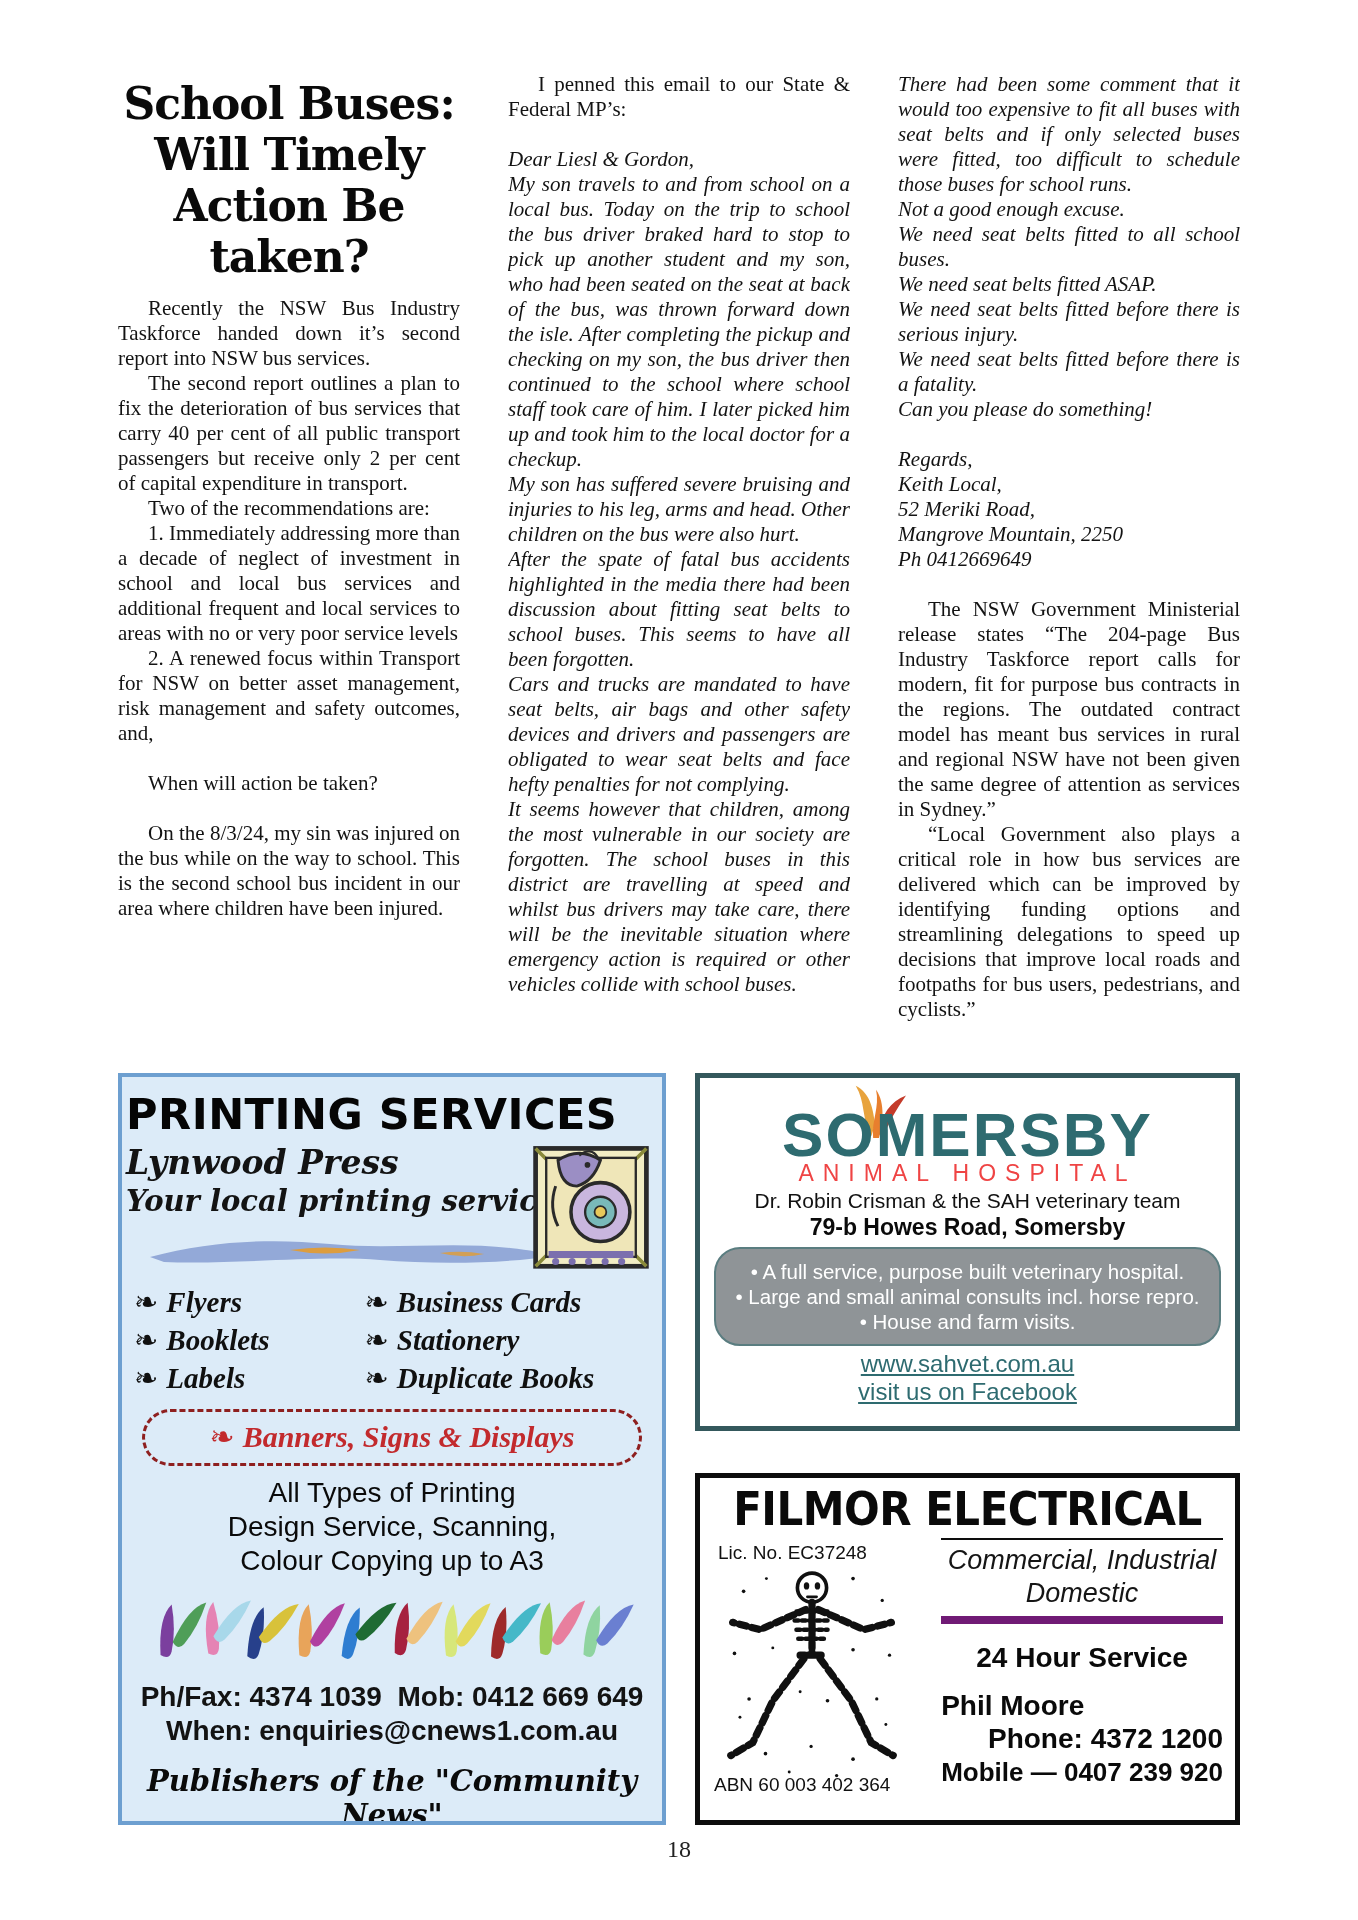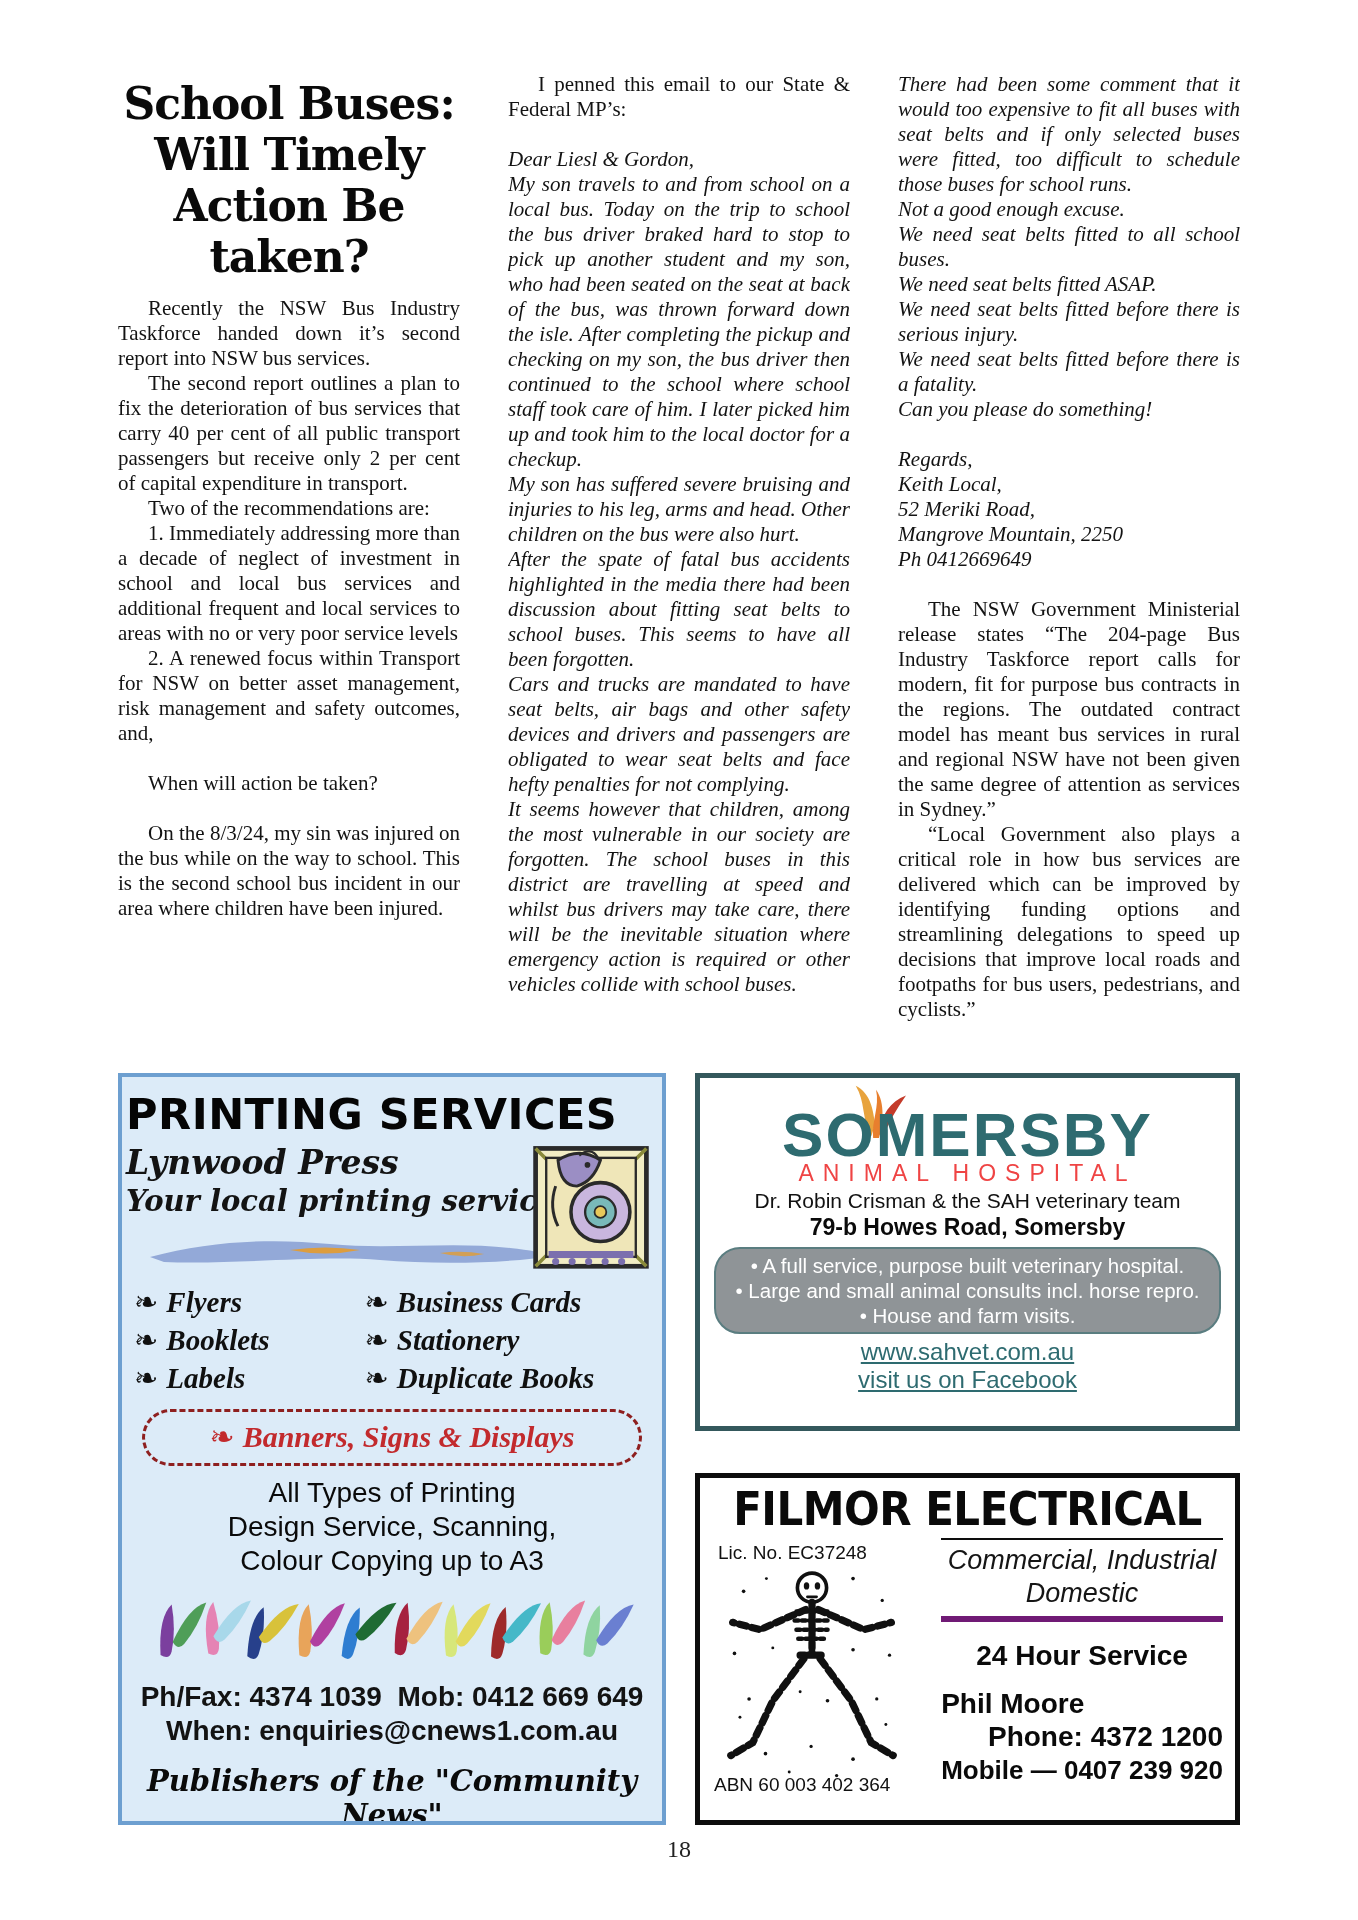--- a/index.html
+++ b/index.html
@@ -77,42 +77,42 @@
     font-size:62px; font-weight:bold; color:#2e6b70; letter-spacing:2px; line-height:50px;
   }
   .som-sub {
     position:absolute; left:0; right:0; top:78px;
     font-size:23px; color:#ef4444; letter-spacing:9px; line-height:26px;
   }
   .som-team { font-size:21px; line-height:26px; color:#111; margin-top:2px; }
   .som-address { font-size:23px; font-weight:bold; line-height:27px; color:#0a0a0a; }
   .som-pill {
     margin:6px 14px 4px 14px; background:#8f9497; border:2px solid #5a7d80; border-radius:26px;
-    color:#ffffff; font-size:20.5px; line-height:25px; padding:4px 6px;
+    color:#ffffff; font-size:20.5px; line-height:25px; padding:10px 6px;
   }
   .som-call { font-size:28px; font-weight:bold; line-height:34px; color:#050505; margin-top:3px; }
   .som-web, .som-fb { font-size:24px; line-height:28px; color:#2e6b70; text-decoration:underline; }
 
   
   .ad-filmor {
     position:absolute; left:695px; top:1473px; width:545px; height:352px;
     background:#ffffff; border:5px solid #0d0d0d; padding:6px 12px 8px 12px;
     font-family:"Liberation Sans", sans-serif; overflow:hidden;
   }
   .filmor-title {
     text-align:center; font-family:"DejaVu Sans", sans-serif; font-weight:bold;
     font-size:42px; line-height:48px; letter-spacing:-0.5px; color:#0a0a0a;
     transform:scaleY(1.08); transform-origin:top;
   }
   .filmor-body { display:flex; margin-top:6px; }
   .filmor-left { width:225px; position:relative; }
   .filmor-lic { font-size:19px; color:#111; margin:4px 0 0 6px; }
   .filmor-abn { font-size:19px; color:#111; position:absolute; bottom:0px; left:2px; white-space:nowrap; }
   .filmor-right { flex:1; padding-left:6px; }
-  .filmor-services { border-top:2px solid #0d0d0d; border-bottom:6px solid #701a75; padding:4px 0 6px 0; text-align:center; }
+  .filmor-services { border-top:2px solid #0d0d0d; border-bottom:8px solid #701a75; padding:4px 0 6px 0; text-align:center; }
   .filmor-serv-line { font-style:italic; font-size:27px; line-height:33px; color:#151515; }
   .filmor-24 { text-align:center; font-weight:bold; font-size:28px; line-height:32px; margin-top:18px; color:#0a0a0a; }
   .filmor-name { font-weight:bold; font-size:28px; line-height:32px; margin-top:16px; text-align:left; color:#0a0a0a; }
   .filmor-phone { font-weight:bold; font-size:28px; line-height:34px; text-align:right; color:#0a0a0a; }
   .filmor-mobile { font-weight:bold; font-size:26px; line-height:32px; text-align:right; color:#0a0a0a; white-space:nowrap; }
 
   .page-number { position:absolute; left:0; top:1836px; width:100%; text-align:center; font-size:24px; color:#222; }
 </style>
 </head>
 <body>

